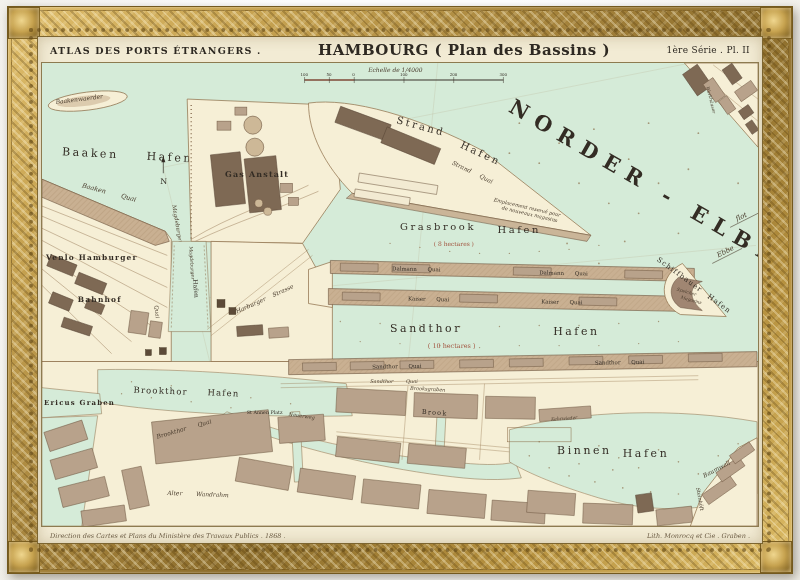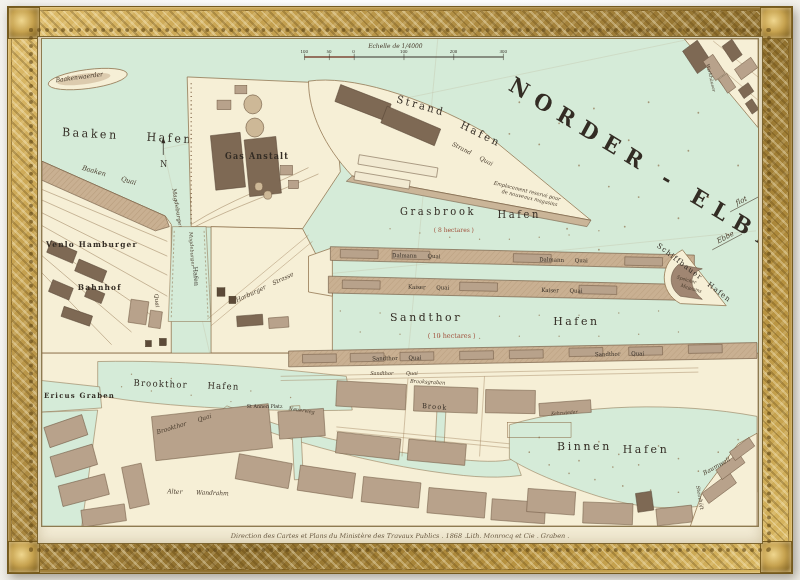--- a/index.html
+++ b/index.html
@@ -21,21 +21,21 @@
   
   .print{position:absolute;inset:29px;background:#f2ebd4;border:1px solid #7c6530;
     box-shadow:inset 0 0 14px rgba(120,90,40,.28);display:flex;flex-direction:column;}
   .print-header{height:22px;display:flex;align-items:center;justify-content:space-between;
     padding:2px 12px 0 12px;color:#2e2922;}
   .ph-left{font-size:9.5px;font-weight:bold;letter-spacing:1.2px;}
   .ph-center{font-size:15px;font-weight:bold;letter-spacing:.5px;}
   .ph-right{font-size:9px;letter-spacing:.3px;}
   .map-body{flex:1;margin:1px 3px 1px 3px;border:1px solid #8d7b50;position:relative;overflow:hidden;background:#d5ebd8;}
   .map-body svg{display:block;width:100%;height:100%;}
-  .print-footer{height:15px;display:flex;justify-content:center;align-items:center;
+  .print-footer{height:15px;display:flex;justify-content:space-between;align-items:center;
     padding:0 12px;font-style:italic;font-size:6.5px;color:#6a5a42;}
   
   .t{fill:#332c24;font-family:"DejaVu Serif",serif;}
   .ti{font-style:italic;fill:#4a3d2e;}
   .sp{letter-spacing:2.6px;}
   .sp2{letter-spacing:1.2px;}
   .red{fill:#a2543f;}
   .land{fill:#f6efd6;stroke:#8a6a45;stroke-width:.7;}
   .quai{fill:#c9b092;stroke:#6d5640;stroke-width:.6;}
   .bld{fill:#b8a28b;stroke:#6d5640;stroke-width:.5;}
@@ -52,20 +52,25 @@
 <div class="photo">
   <div class="frame">
     <div class="frame-carve"></div>
     <div class="corner tl"></div>
     <div class="corner tr"></div>
     <div class="corner bl"></div>
     <div class="corner br"></div>
     <div class="frame-beads"></div>
 
     <div class="print">
+      <div class="print-header">
+        <span class="ph-left">ATLAS DES PORTS ÉTRANGERS .</span>
+        <span class="ph-center">HAMBOURG ( Plan des Bassins )</span>
+        <span class="ph-right">1ère Série . Pl. II</span>
+      </div>
 
       <div class="map-body">
       <svg viewBox="0 0 720 462" preserveAspectRatio="none">
         <defs>
           <pattern id="hatch" width="4" height="4" patternUnits="userSpaceOnUse" patternTransform="rotate(45)">
             <line x1="0" y1="0" x2="0" y2="4" stroke="#9a7b58" stroke-width="1"></line>
           </pattern>
         </defs>
 
         <rect x="0" y="0" width="720" height="462" fill="#d5ebd8"></rect>

